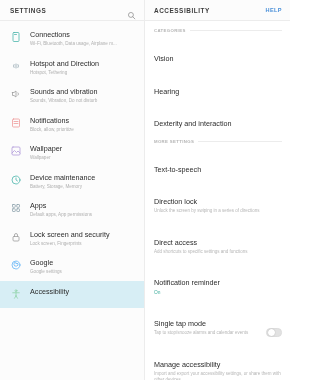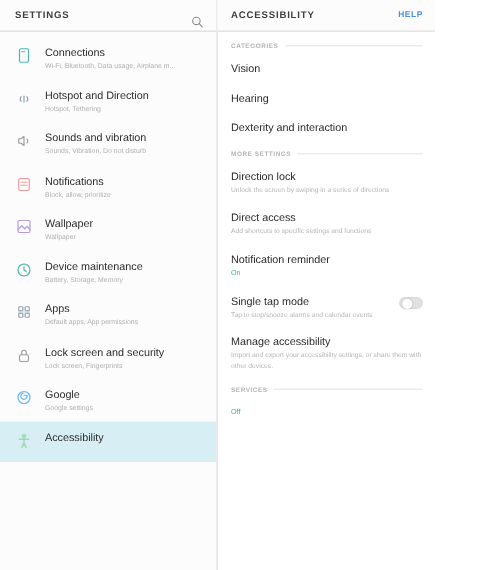--- a/index.html
+++ b/index.html
@@ -99,23 +99,24 @@
   .section-header .label {
     font-size: 4.3px; font-weight: bold;
     letter-spacing: 0.35px;
     color: #b4b4b4; white-space: nowrap;
     margin-right: 4px;
   }
   .section-header .rule {
     flex: 1; height: 1px; background: #ececec;
   }
   .row {
-    display: flex; align-items: flex-start;
+    display: flex; align-items: flex-end;
     padding: 5px 8px 5px 9px;
     min-height: 15px;
+    margin-top: 13px;
   }
   .row-text { flex: 1; min-width: 0; }
   .row-title {
     font-size: 7.2px; color: #2b2b2b; line-height: 9.5px;
   }
   .row-sub {
     font-size: 4.5px; color: #b6b6b6;
     line-height: 6.5px; margin-top: 1.5px;
   }
   .row-status {
@@ -306,20 +307,25 @@
           <div class="row-text">
             <div class="row-title">Dexterity and interaction</div>
           </div>
         </div>
         <div class="section-header">
           <span class="label">MORE SETTINGS</span>
           <span class="rule"></span>
         </div>
         <div class="row">
           <div class="row-text">
+            <div class="row-title">Text-to-speech</div>
+          </div>
+        </div>
+        <div class="row">
+          <div class="row-text">
             <div class="row-title">Direction lock</div>
             <div class="row-sub">Unlock the screen by swiping in a series of directions</div>
           </div>
         </div>
         <div class="row">
           <div class="row-text">
             <div class="row-title">Direct access</div>
             <div class="row-sub">Add shortcuts to specific settings and functions</div>
           </div>
         </div>

